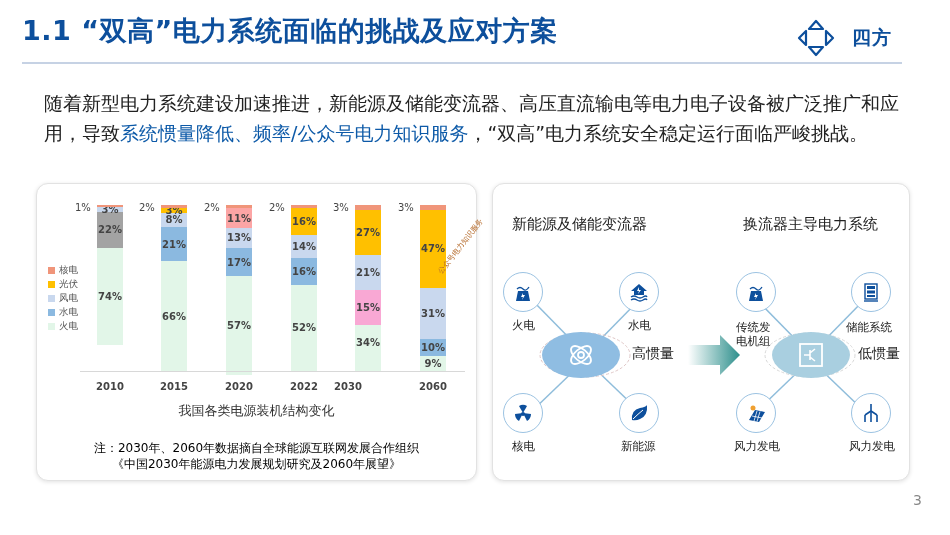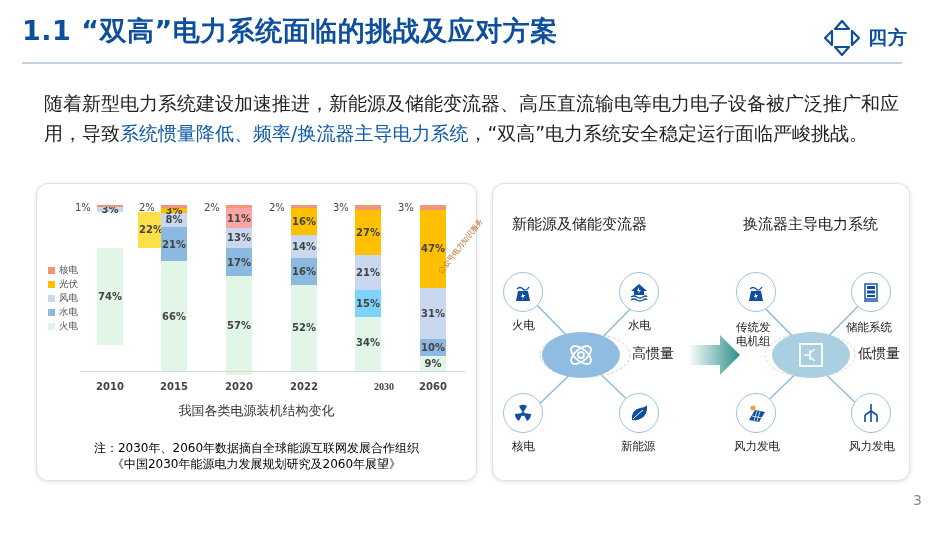--- a/index.html
+++ b/index.html
@@ -1,21 +1,21 @@
 <!DOCTYPE html>
 <html><head>
 <meta charset="utf-8">
 <style>
   * { box-sizing: border-box; margin: 0; padding: 0; }
   html, body { width: 950px; height: 535px; background: #ffffff; overflow: hidden; }
   body { position: relative; font-family: "DejaVu Sans", "Liberation Sans", sans-serif; color: #222; }
 
   .title { position: absolute; left: 22px; top: 13px; font-size: 27px; font-weight: bold; color: #0d4f9c; letter-spacing: 0.5px; white-space: nowrap; }
   .title-rule { position: absolute; left: 22px; top: 62px; width: 880px; height: 2px; background: #c6d2e4; }
-  .logo { position: absolute; left: 822px; top: 18px; display: flex; align-items: center; gap: 6px; }
+  .logo { position: absolute; left: 796px; top: 18px; display: flex; align-items: center; gap: 16px; }
   .logo-text { font-size: 19px; font-weight: bold; color: #0d4f9c; letter-spacing: 1px; }
 
   .intro { position: absolute; left: 44px; top: 88px; width: 875px; font-size: 19px; line-height: 30px; color: #222; }
   .intro .hl { color: #0d5aa8; }
 
   .card { position: absolute; background: #fff; border: 1px solid #e2e2e2; border-radius: 12px; box-shadow: 0 1px 4px rgba(0,0,0,0.12); }
   .card-left { left: 36px; top: 183px; width: 441px; height: 298px; }
   .card-right { left: 492px; top: 183px; width: 418px; height: 298px; }
   .seg { position: absolute; left: 0; width: 26px; display: flex; align-items: center; justify-content: center; font-size: 10px; font-weight: bold; color: #444; }
   .pct-out { position: absolute; font-size: 10px; color: #444; white-space: nowrap; }
@@ -45,28 +45,28 @@
       <polygon points="20,3 27,11 13,11"></polygon>
       <polygon points="20,37 27,29 13,29"></polygon>
       <polygon points="3,20 10,13 10,27"></polygon>
       <polygon points="37,20 30,13 30,27"></polygon>
     </g>
   </svg>
   <span class="logo-text">四方</span>
 </div>
 
 <div class="intro">
-  <span>随着新型电力系统建设加速推进，新能源及储能变流器、高压直流输电等电力电子设备被广泛推广和应用，导致</span><span class="hl">系统惯量降低、频率/换流器主导电力系统</span><span>，“双高”电力系统安全稳定运行面临严峻挑战。</span>
+  <span>随着新型电力系统建设加速推进，新能源及储能变流器、高压直流输电等电力电子设备被广泛推广和应用，导致</span><span class="hl">系统惯量降低、频率/公众号电力知识服务</span><span>，“双高”电力系统安全稳定运行面临严峻挑战。</span>
 </div>
 
 <div class="card card-left"></div>
 
 <div id="chart">
     <div class="seg" style="left: 97px; position: absolute; top: 248.16px; height: 97px; background: rgb(226, 246, 232);">74%</div>
-    <div class="seg" style="left: 97px; position: absolute; top: 211.64px; height: 36.52px; background: #fde047; margin-left: 41px;">22%</div>
+    <div class="seg" style="left: 97px; position: absolute; top: 211.64px; height: 36.52px; background: #a3a3a3;">22%</div>
     <div class="seg" style="left: 97px; position: absolute; top: 206.66px; height: 4.98px; background: rgb(201, 216, 238);">3%</div>
     <div class="seg" style="left: 97px; position: absolute; top: 205px; height: 1.66px; background: rgb(240, 149, 122);"></div>
     <div class="pct-out" style="left: 75px; top: 202px;">1%</div>
     <div class="xtick" style="left: 90px;">2010</div>
     <div class="seg" style="left: 161px; position: absolute; top: 261.44px; height: 109.56px; background: rgb(226, 246, 232);">66%</div>
     <div class="seg" style="left: 161px; position: absolute; top: 226.58px; height: 34.86px; background: rgb(139, 185, 224);">21%</div>
     <div class="seg" style="left: 161px; position: absolute; top: 213.3px; height: 13.28px; background: rgb(201, 216, 238);">8%</div>
     <div class="seg" style="left: 161px; position: absolute; top: 208.32px; height: 4.98px; background: rgb(255, 192, 0);">3%</div>
     <div class="seg" style="left: 161px; position: absolute; top: 205px; height: 3.32px; background: rgb(240, 149, 122);"></div>
     <div class="pct-out" style="left: 139px; top: 202px;">2%</div>
@@ -79,26 +79,26 @@
     <div class="pct-out" style="left: 204px; top: 202px;">2%</div>
     <div class="xtick" style="left: 219px;">2020</div>
     <div class="seg" style="left: 291px; position: absolute; top: 284.68px; height: 86.32px; background: rgb(226, 246, 232);">52%</div>
     <div class="seg" style="left: 291px; position: absolute; top: 258.12px; height: 26.56px; background: rgb(139, 185, 224);">16%</div>
     <div class="seg" style="left: 291px; position: absolute; top: 234.88px; height: 23.24px; background: rgb(201, 216, 238);">14%</div>
     <div class="seg" style="left: 291px; position: absolute; top: 208.32px; height: 26.56px; background: rgb(255, 192, 0);">16%</div>
     <div class="seg" style="left: 291px; position: absolute; top: 205px; height: 3.32px; background: rgb(240, 149, 122);"></div>
     <div class="pct-out" style="left: 269px; top: 202px;">2%</div>
     <div class="xtick" style="left: 284px;">2022</div>
     <div class="seg" style="left: 355px; position: absolute; top: 314.56px; height: 56.44px; background: rgb(226, 246, 232);">34%</div>
-    <div class="seg" style="left: 355px; position: absolute; top: 289.66px; height: 27px; background: #7dd3fc;">15%</div>
+    <div class="seg" style="left: 355px; position: absolute; top: 289.66px; height: 35px; background: #f9a8d4;">15%</div>
     <div class="seg" style="left: 355px; position: absolute; top: 254.8px; height: 34.86px; background: rgb(201, 216, 238);">21%</div>
     <div class="seg" style="left: 355px; position: absolute; top: 209.98px; height: 44.82px; background: rgb(255, 192, 0);">27%</div>
     <div class="seg" style="left: 355px; position: absolute; top: 205px; height: 4.98px; background: rgb(240, 149, 122);"></div>
     <div class="pct-out" style="left: 333px; top: 202px;">3%</div>
-    <div class="xtick" style="left: 364px; font-family: Liberation Serif, serif;">2030</div>
+    <div class="xtick" style="left: 328px;">2030</div>
     <div class="seg" style="left: 420px; position: absolute; top: 356.06px; height: 14.94px; background: rgb(226, 246, 232);">9%</div>
     <div class="seg" style="left: 420px; position: absolute; top: 339.46px; height: 16.6px; background: rgb(139, 185, 224);">10%</div>
     <div class="seg" style="left: 420px; position: absolute; top: 288px; height: 51.46px; background: rgb(201, 216, 238);">31%</div>
     <div class="seg" style="left: 420px; position: absolute; top: 209.98px; height: 78.02px; background: rgb(255, 192, 0);">47%</div>
     <div class="seg" style="left: 420px; position: absolute; top: 205px; height: 4.98px; background: rgb(240, 149, 122);"></div>
     <div class="pct-out" style="left: 398px; top: 202px;">3%</div>
     <div class="xtick" style="left: 413px;">2060</div>
   </div>
 <div style="position:absolute;left:80px;top:371px;width:385px;height:1px;background:#d8d8d8;"></div>
 

